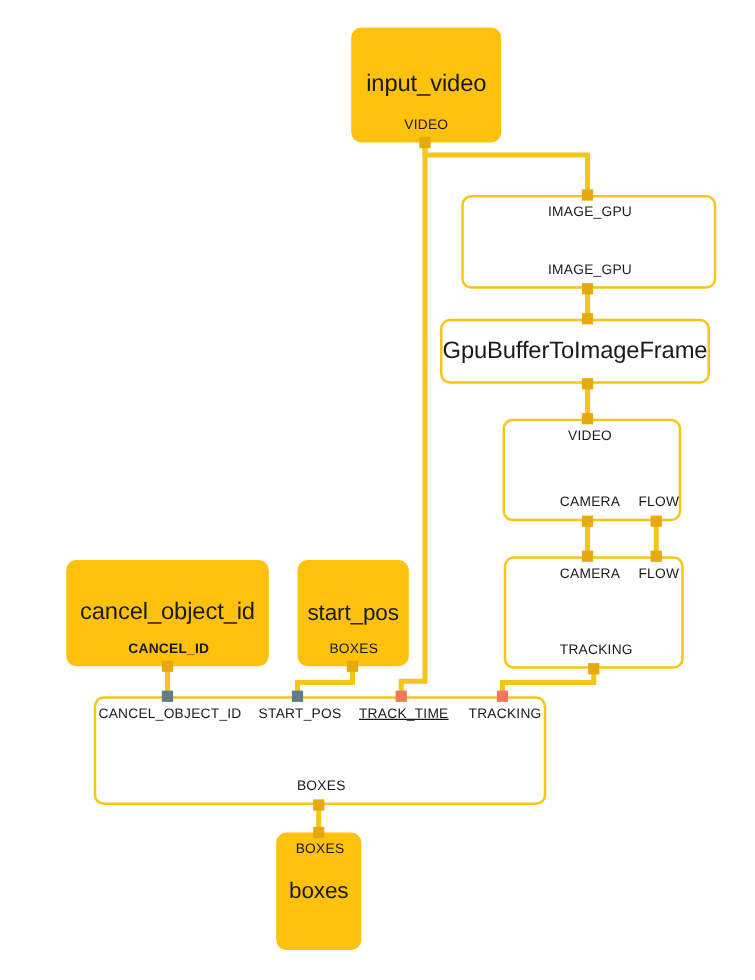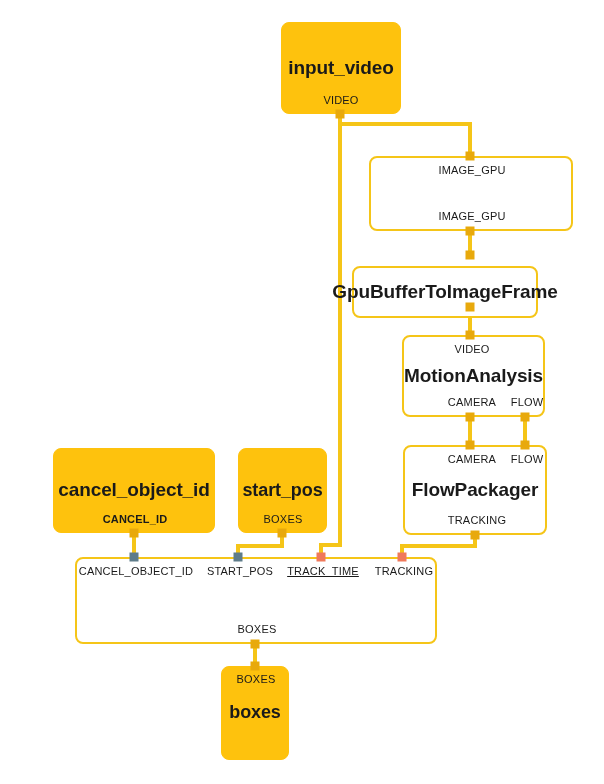--- a/index.html
+++ b/index.html
@@ -40,21 +40,21 @@
   .node.filled {
     background: #FEC20D;
     border: 1px solid #FEC20D;
   }
   .node.outlined {
     background: #ffffff;
     border: 2px solid #F5C518;
   }
   .node-title {
     font-size: 19px;
-    font-weight: 700;
+    font-weight: 400;
     color: #1a1a1a;
     letter-spacing: -0.1px;
     line-height: 1.1;
     text-align: right;
     white-space: nowrap;
   }
   .node.small .node-title {
     font-size: 18px;
   }
   .port-label {
@@ -104,31 +104,29 @@
 
   <div id="node-layer">
       <div class="node filled" style="left: 281px; top: 22px; width: 120px; height: 92px;">
         <div class="node-title">input_video</div>
         <span class="port-label out" style="left: 59px;">VIDEO</span>
       </div>
       <div class="node outlined" style="left: 369px; top: 156px; width: 204px; height: 75px;">
         <span class="port-label in" style="left: 101px;">IMAGE_GPU</span>
         <span class="port-label out" style="left: 101px;">IMAGE_GPU</span>
       </div>
-      <div class="node outlined" style="left: 352px; top: 266px; width: 186px; height: 52px;">
+      <div class="node outlined" style="left: 352px; top: 255px; width: 216px; height: 52px;">
         <div class="node-title">GpuBufferToImageFrame</div>
       </div>
       <div class="node outlined" style="left: 402px; top: 335px; width: 143px; height: 82px;">
-        <div class="node-title">MotionAnalysis</div>
         <span class="port-label in" style="left: 68px;">VIDEO</span>
         <span class="port-label out" style="left: 68px;">CAMERA</span>
         <span class="port-label out" style="left: 123px;">FLOW</span>
       </div>
       <div class="node outlined" style="left: 403px; top: 445px; width: 144px; height: 90px;">
-        <div class="node-title">FlowPackager</div>
         <span class="port-label in" style="left: 67px;">CAMERA</span>
         <span class="port-label in" style="left: 122px;">FLOW</span>
         <span class="port-label out" style="left: 72px;">TRACKING</span>
       </div>
       <div class="node filled" style="left: 53px; top: 448px; width: 162px; height: 85px;">
         <div class="node-title">cancel_object_id</div>
         <span class="port-label out" style="left: 81px; font-weight: bold;">CANCEL_ID</span>
       </div>
       <div class="node filled small" style="left: 238px; top: 448px; width: 89px; height: 85px;">
         <div class="node-title">start_pos</div>

